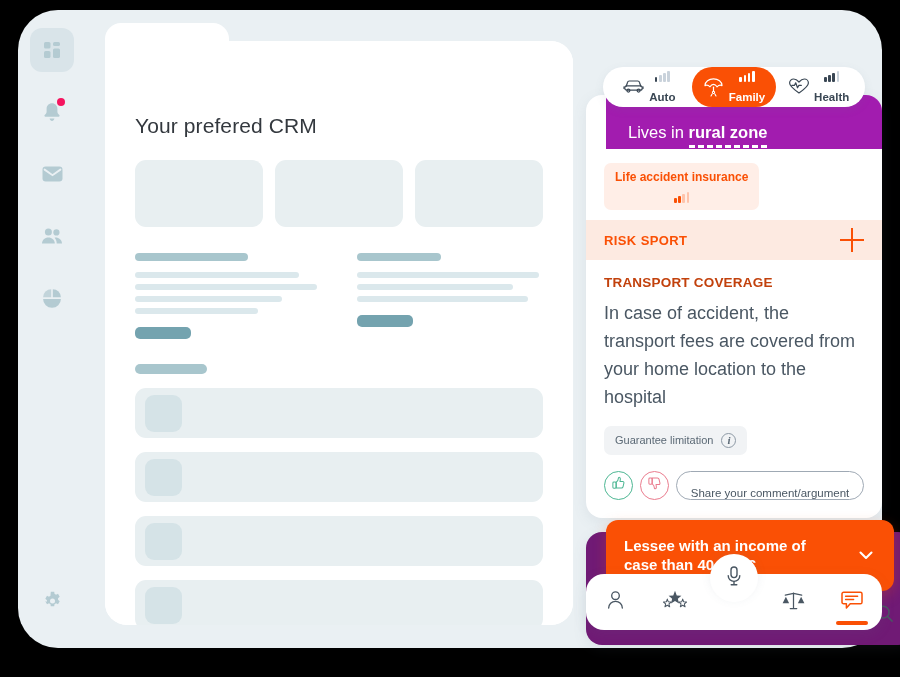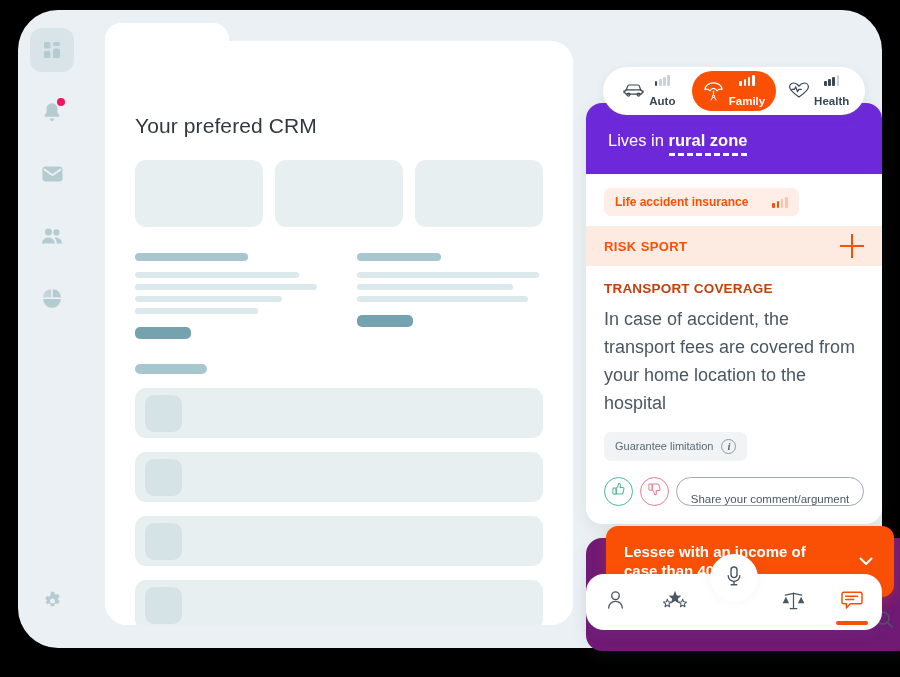--- a/index.html
+++ b/index.html
@@ -174,21 +174,21 @@
     top: 31px;
     width: 296px;
     height: 607px;
   }
 
   
   #seg-tabs {
     position: relative;
     margin: 26px auto 0 auto;
     width: 262px;
-    height: 48px;
+    height: 40px;
     background: #ffffff;
     border-radius: 24px;
     display: flex;
     align-items: center;
     padding: 0 4px;
     box-shadow: 0 3px 10px rgba(100,120,140,0.10);
     z-index: 4;
   }
   .seg {
     flex: 1;
@@ -220,41 +220,43 @@
     position: relative;
     margin: -12px auto 0 auto;
     width: 296px;
     background: #ffffff;
     border-radius: 16px;
     box-shadow: 0 4px 14px rgba(100,120,140,0.10);
     overflow: hidden;
     z-index: 2;
   }
   #banner-zone {
-    background: #6d28d9;
-    padding: 28px 22px 24px 22px;
+    background: #a21caf;
+    padding: 28px 22px 7px 22px;
+    margin-left: 20px;
   }
   #banner-text {
     font-size: 16.5px;
     font-weight: 700;
     color: #ffffff;
   }
   #banner-text .plain { font-weight: 400; }
   .dashed-underline {
     border-bottom: 3.5px dashed #ffffff;
     padding-bottom: 4px;
   }
   #insurance-chip-row { padding: 14px 18px 10px 18px; }
   #insurance-chip {
     display: inline-flex;
     align-items: center;
-    gap: 24px;
+    gap: 8px;
     background: #ffeee7;
     border-radius: 7px;
     padding: 7px 11px;
+    flex-direction: column;
   }
   #insurance-chip span {
     font-size: 12px;
     font-weight: 600;
     color: #fa5005;
   }
   #risk-row {
     background: #fdeae1;
     height: 40px;
     display: flex;

